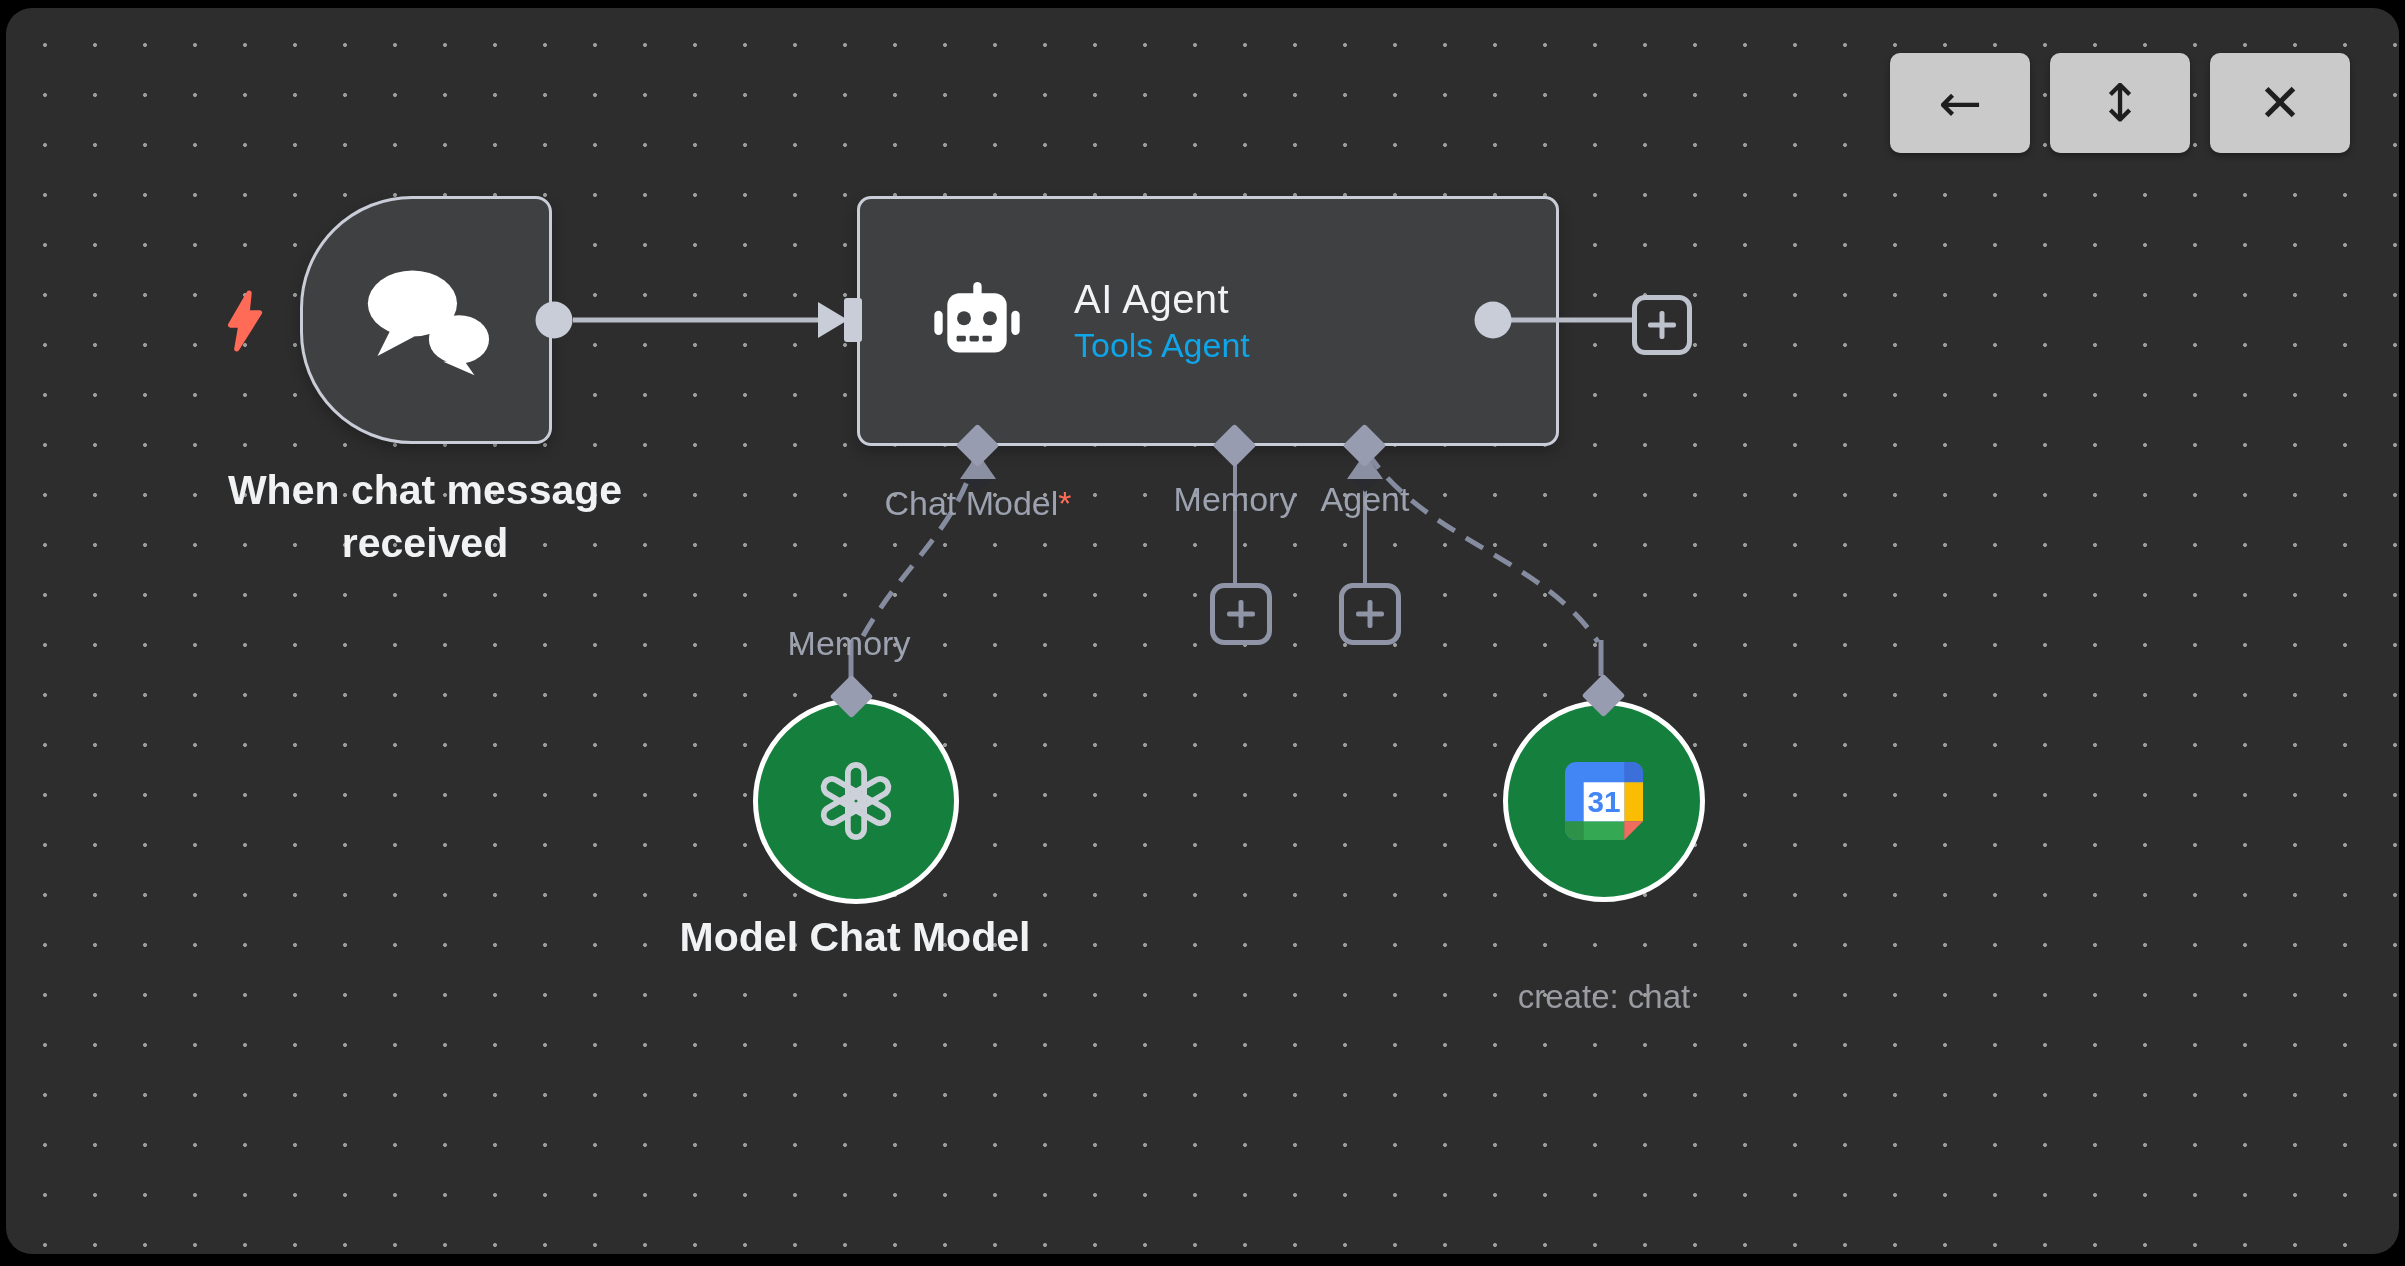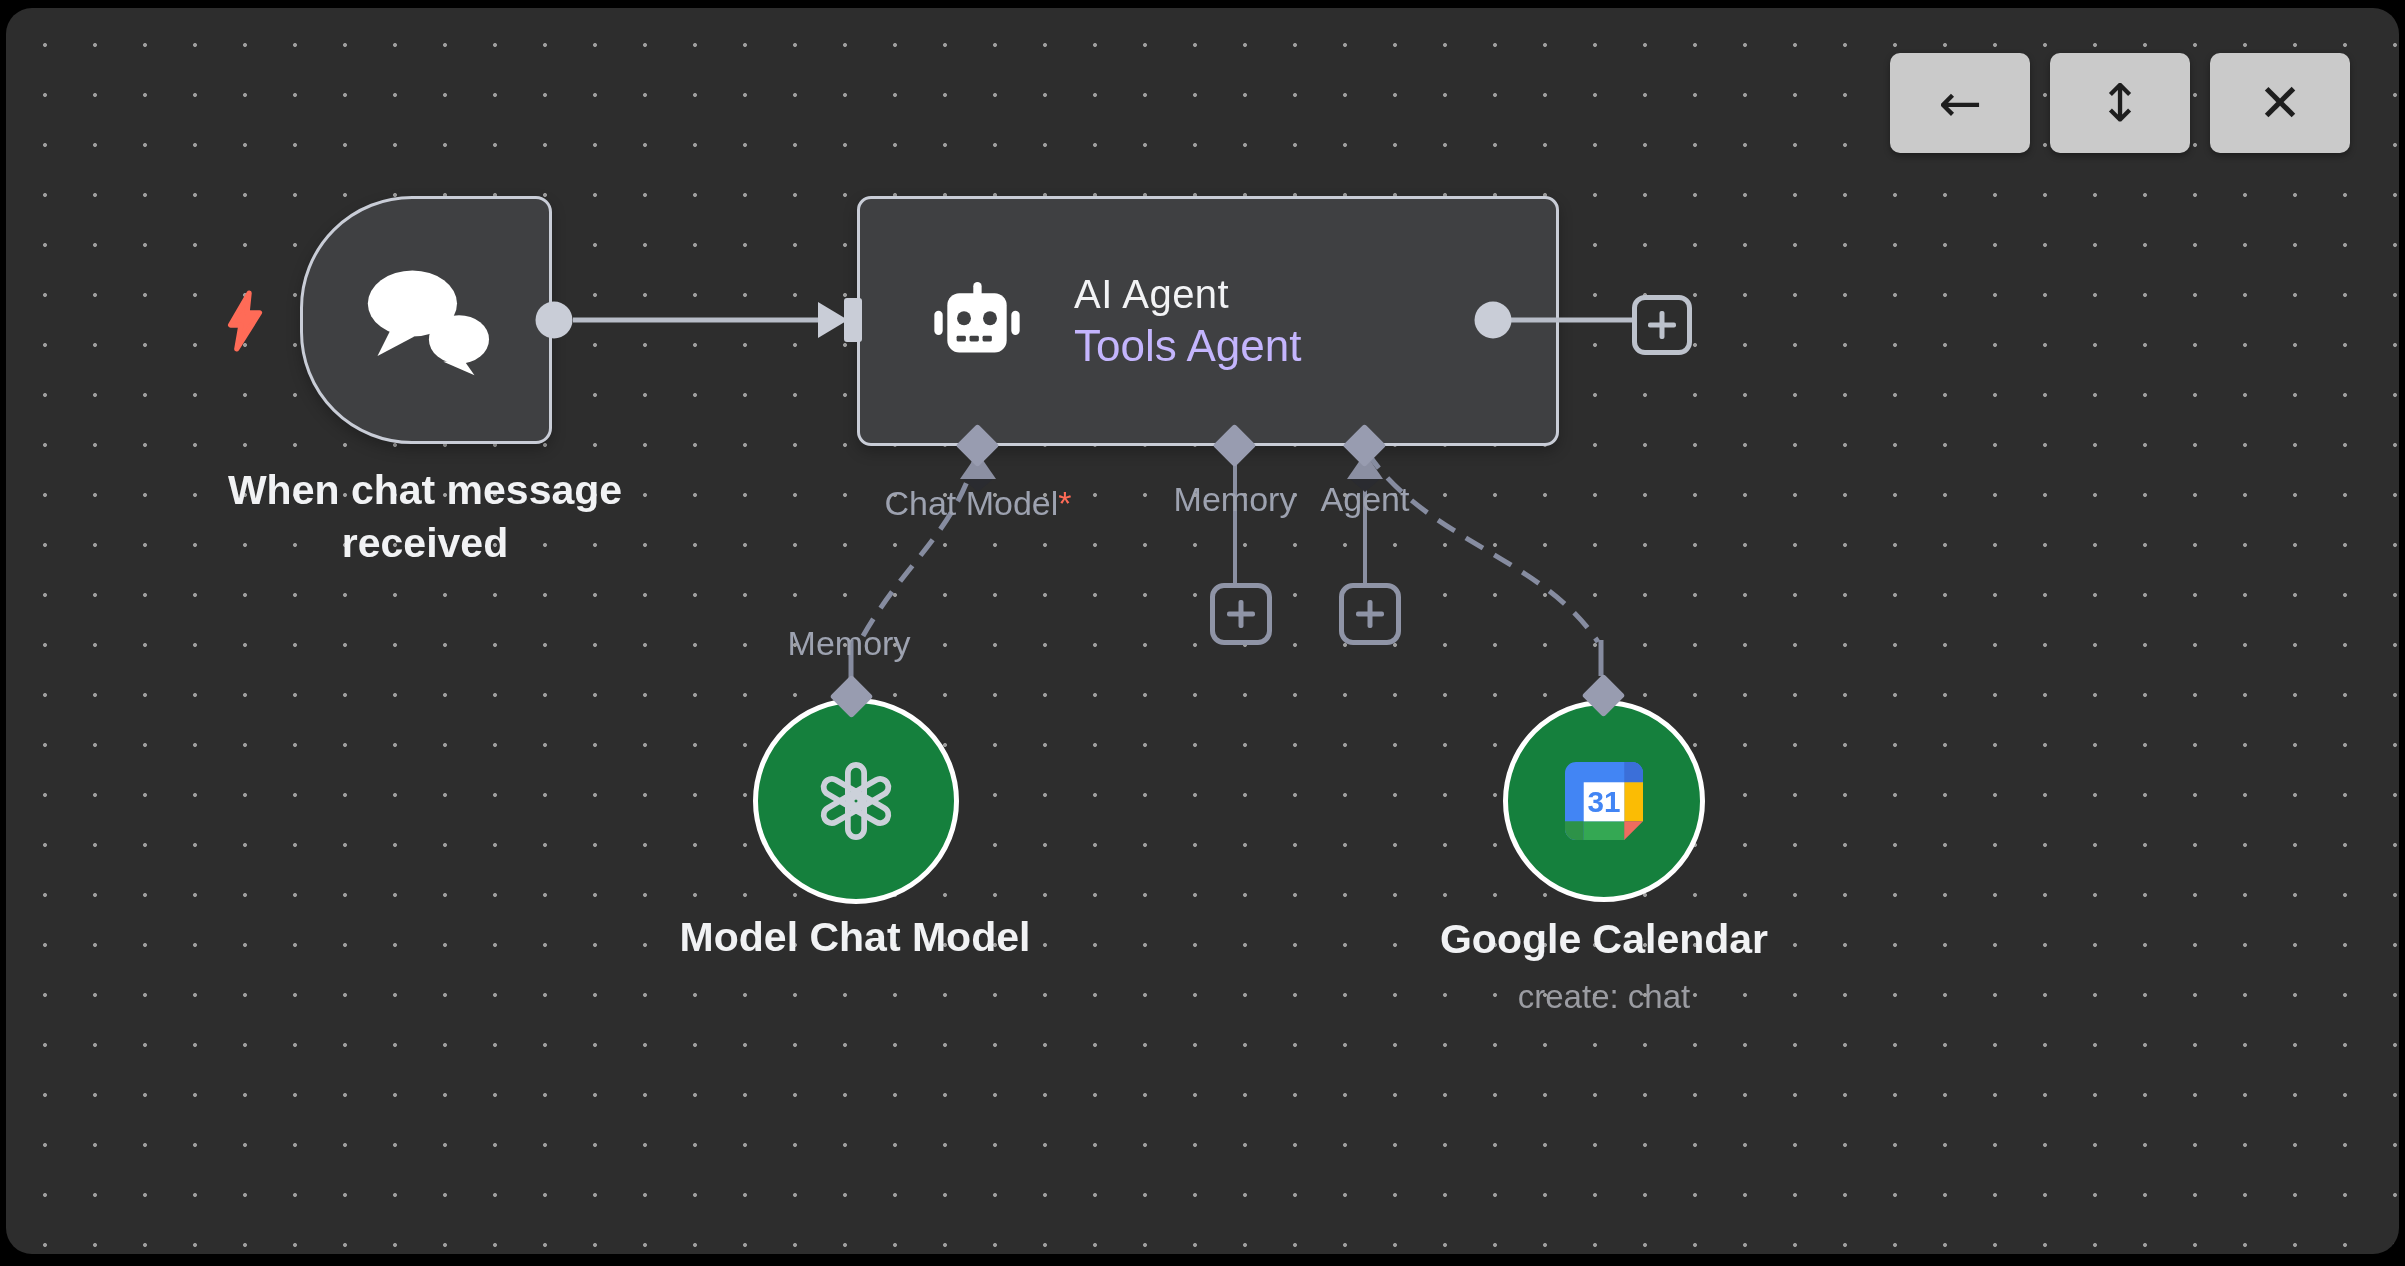--- a/index.html
+++ b/index.html
@@ -18,21 +18,21 @@
                 display:flex;align-items:center;justify-content:center;}
   .agent-node{left:857px;top:196px;width:630px;height:244px;border-radius:14px;
               display:flex;align-items:center;padding-left:66px;box-sizing:content-box;}
   .node-circle{position:absolute;background:#15803d;border:5px solid #ffffff;border-radius:50%;
                z-index:2;display:flex;align-items:center;justify-content:center;}
   .openai-node{left:753px;top:698px;width:196px;height:196px;}
   .gcal-node{left:1503px;top:700px;width:192px;height:192px;}
 
   .agent-text{margin-left:46px;}
   .agent-title{font-size:40px;font-weight:400;color:#f2f3f5;letter-spacing:0.5px;}
-  .agent-subtitle{font-size:44px;color:#c4b5fd;margin-top:4px;}
+  .agent-subtitle{font-size:34px;color:#0ea5e9;margin-top:4px;}
 
   
   .lbl{position:absolute;z-index:4;white-space:nowrap;transform:translateX(-50%);}
   .port-lbl{font-size:34px;color:#9da2b0;}
   .node-lbl{font-size:41px;font-weight:700;color:#f1f2f4;}
   .sub-lbl{font-size:33px;color:#9b9ca2;}
   .trigger-lbl{left:425px;top:464px;width:470px;transform:translateX(-50%);text-align:center;
                font-size:41px;font-weight:700;color:#f1f2f4;line-height:53px;white-space:normal;}
   .star{color:#ff6b57;}
 
@@ -154,21 +154,20 @@
       <path d="M76 0 H86 A14 14 0 0 1 100 14 V26 H76 Z" fill="#3b6fd9"></path>
       <rect x="76" y="26" width="24" height="50" fill="#fbbc04"></rect>
       <rect x="24" y="76" width="52" height="24" fill="#34a853"></rect>
       <path d="M0 76 H24 V100 H14 A14 14 0 0 1 0 86 Z" fill="#2d9248"></path>
       <polygon points="76,76 100,76 76,100" fill="#ef6c5f"></polygon>
       <rect x="24" y="26" width="52" height="50" fill="#ffffff"></rect>
       <text x="50" y="51" dy="0.36em" text-anchor="middle" font-family="Liberation Sans, sans-serif" font-size="38" font-weight="700" fill="#4285f4">31</text>
     </svg>
   </div>
   <div class="diamond" style="left:1588px;top:680px;"></div>
-  <div class="lbl node-lbl" style="left:1604px;top:916px;">Google Calendar</div>
   <div class="lbl sub-lbl" style="left:1604px;top:978px;">create: chat</div>
 
   <button class="tb-btn" style="left:1890px;">
     <span class="tb-glyph">←</span>
   </button>
   <button class="tb-btn" style="left:2050px;">
     <span class="tb-glyph">↕</span>
   </button>
   <button class="tb-btn" style="left:2210px;">
     <span class="tb-glyph">✕</span>

